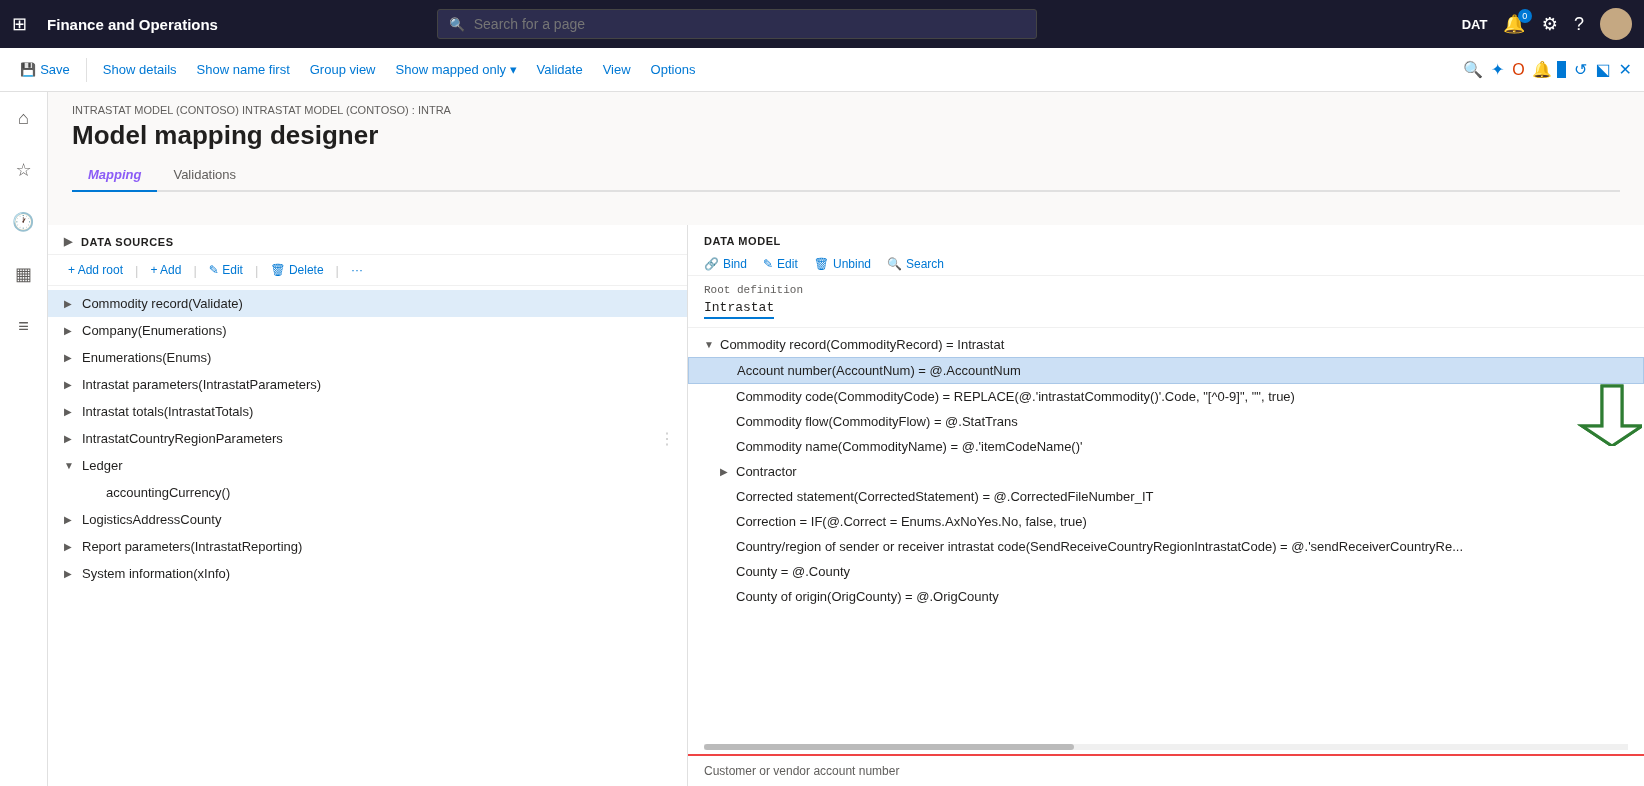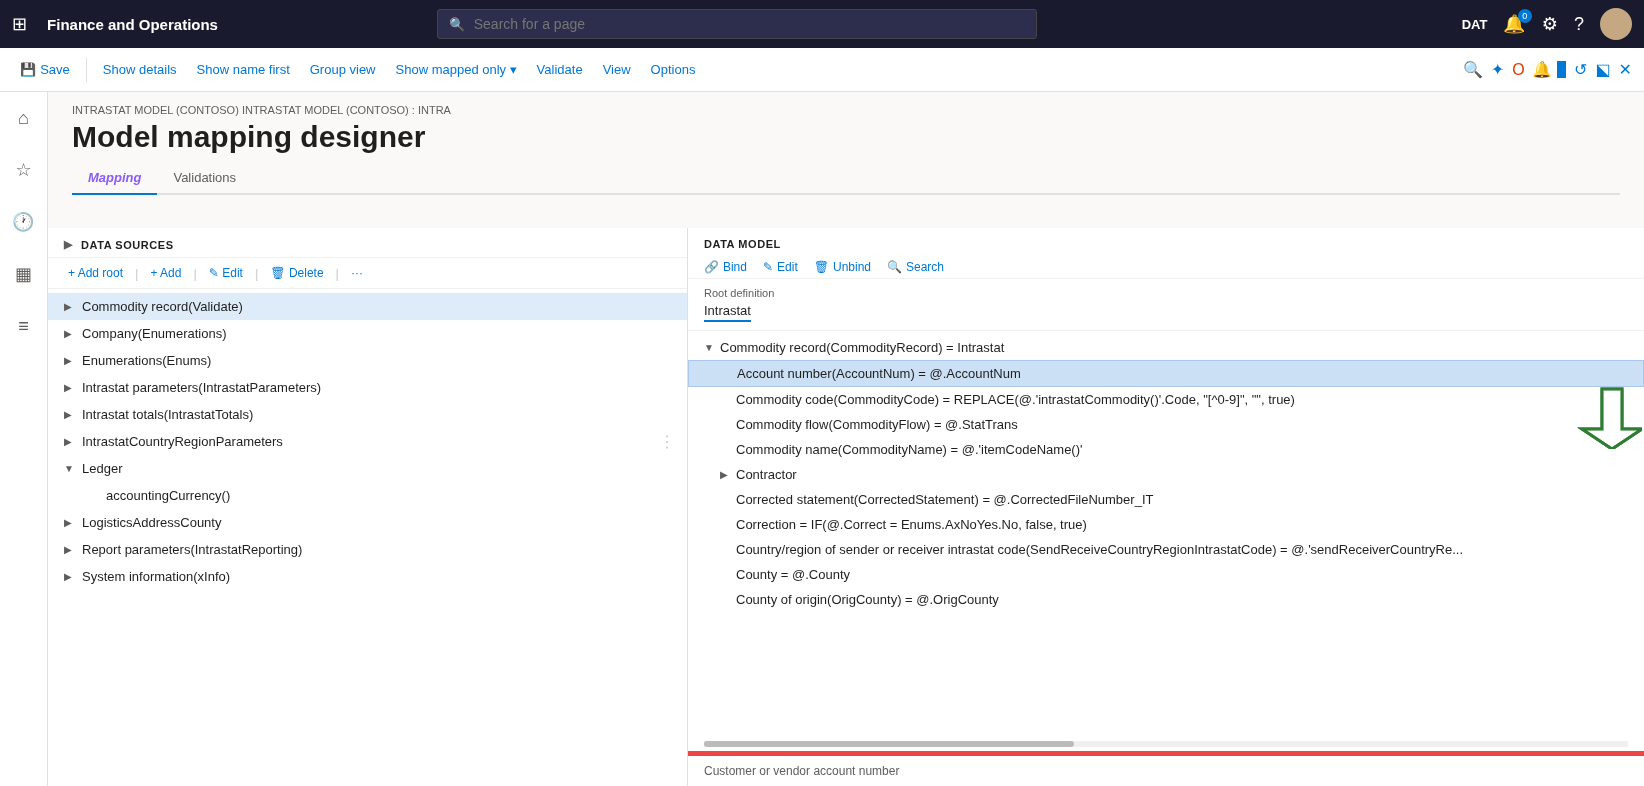--- a/index.html
+++ b/index.html
@@ -118,21 +118,21 @@
       overflow: hidden;
       gap: 33px;
     }
 
     
     .page-header {
       padding: 12px 24px 0;
       background: #faf9f8;
     }
     .breadcrumb { font-size: 11px; color: #605e5c; margin-bottom: 4px; }
-    .page-title { font-size: 30px; font-weight: 600; color: #201f1e; margin-bottom: 8px; }
+    .page-title { font-size: 26px; font-weight: 600; color: #201f1e; margin-bottom: 8px; }
     .page-tabs { display: flex; gap: 0; border-bottom: 2px solid #e0e0e0; }
     .page-tab {
       padding: 8px 16px;
       cursor: pointer;
       font-size: 13px;
       color: #605e5c;
       border-bottom: 2px solid transparent;
       margin-bottom: -2px;
     }
     .page-tab.active { color: #8b5cf6; border-bottom-color: #0078d4; font-weight: 600; font-style: italic; }
@@ -215,20 +215,21 @@
       border-bottom: 1px solid #f0f0f0;
     }
     .datamodel-toolbar-btn {
       display: flex; align-items: center; gap: 4px;
       color: #0078d4; cursor: pointer; font-size: 12px;
       border: none; background: transparent;
     }
     .root-def-section {
       padding: 8px 16px;
       border-bottom: 1px solid #f0f0f0;
+      font-family: Liberation Mono, monospace;
     }
     .root-def-label { font-size: 11px; color: #605e5c; margin-bottom: 4px; }
     .root-def-value { font-size: 13px; color: #201f1e; border-bottom: 2px solid #0078d4; padding-bottom: 2px; display: inline-block; }
 
     .model-tree { overflow-y: auto; flex: 1; padding: 4px 0; position: relative; }
     .model-item {
       display: flex;
       align-items: center;
       padding: 5px 16px;
       font-size: 13px;
@@ -237,21 +238,21 @@
       cursor: pointer;
       white-space: nowrap;
       overflow: hidden;
     }
     .model-item.selected { background: #deecf9; }
     .model-item .expand-arrow { color: #605e5c; font-size: 10px; width: 12px; flex-shrink: 0; }
     .model-item.indent-1 { padding-left: 32px; }
 
     
     .bottom-section {
-      border-top: 5px solid #ef4444;
+      border-top: 2px solid #ef4444;
       padding: 8px 16px;
       background: #fff;
       font-size: 12px;
       color: #605e5c;
     }
 
     
     ::-webkit-scrollbar { width: 6px; height: 6px; }
     ::-webkit-scrollbar-track { background: #f0f0f0; }
     ::-webkit-scrollbar-thumb { background: #c0c0c0; border-radius: 3px; }

